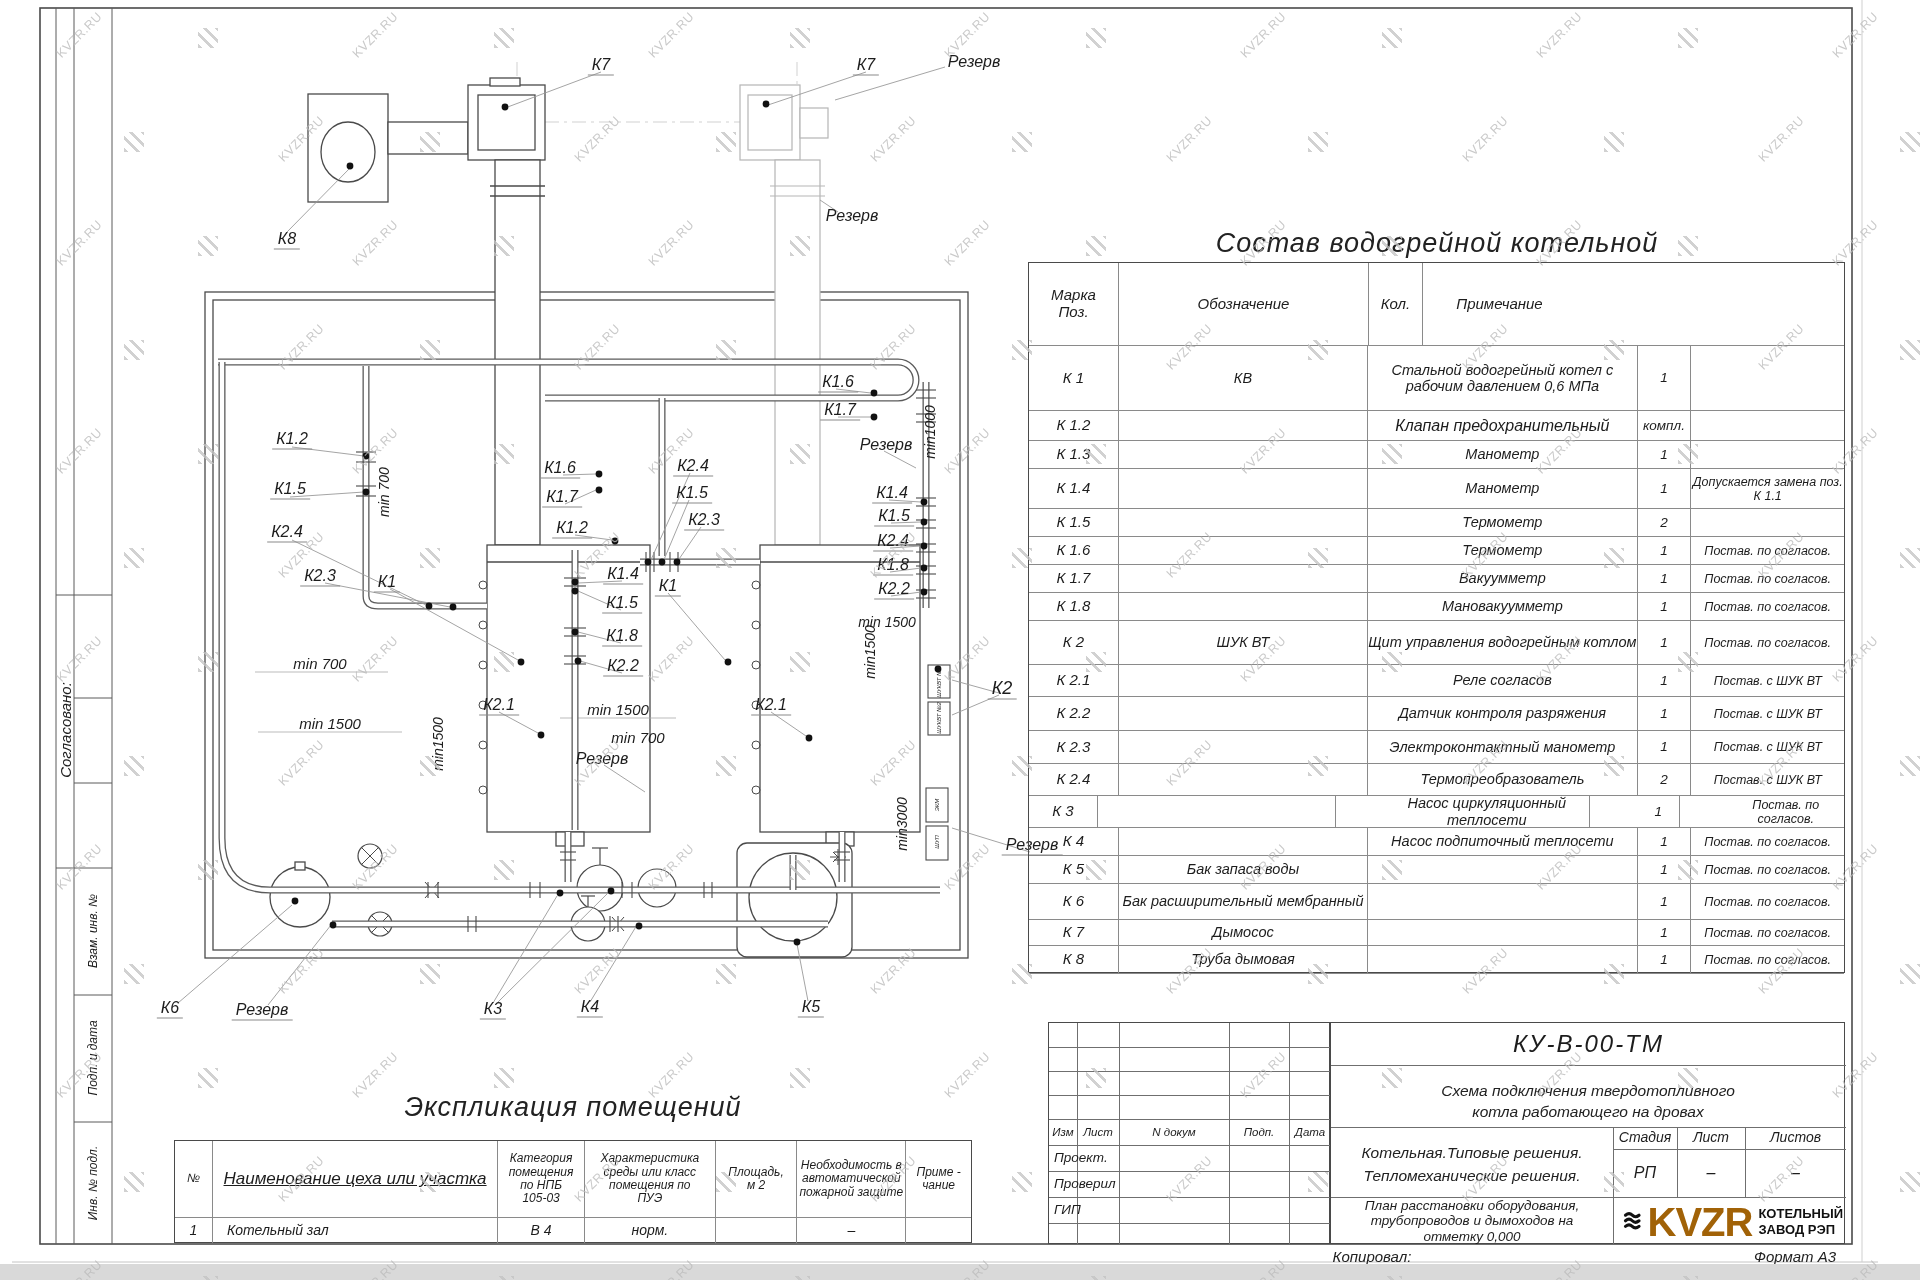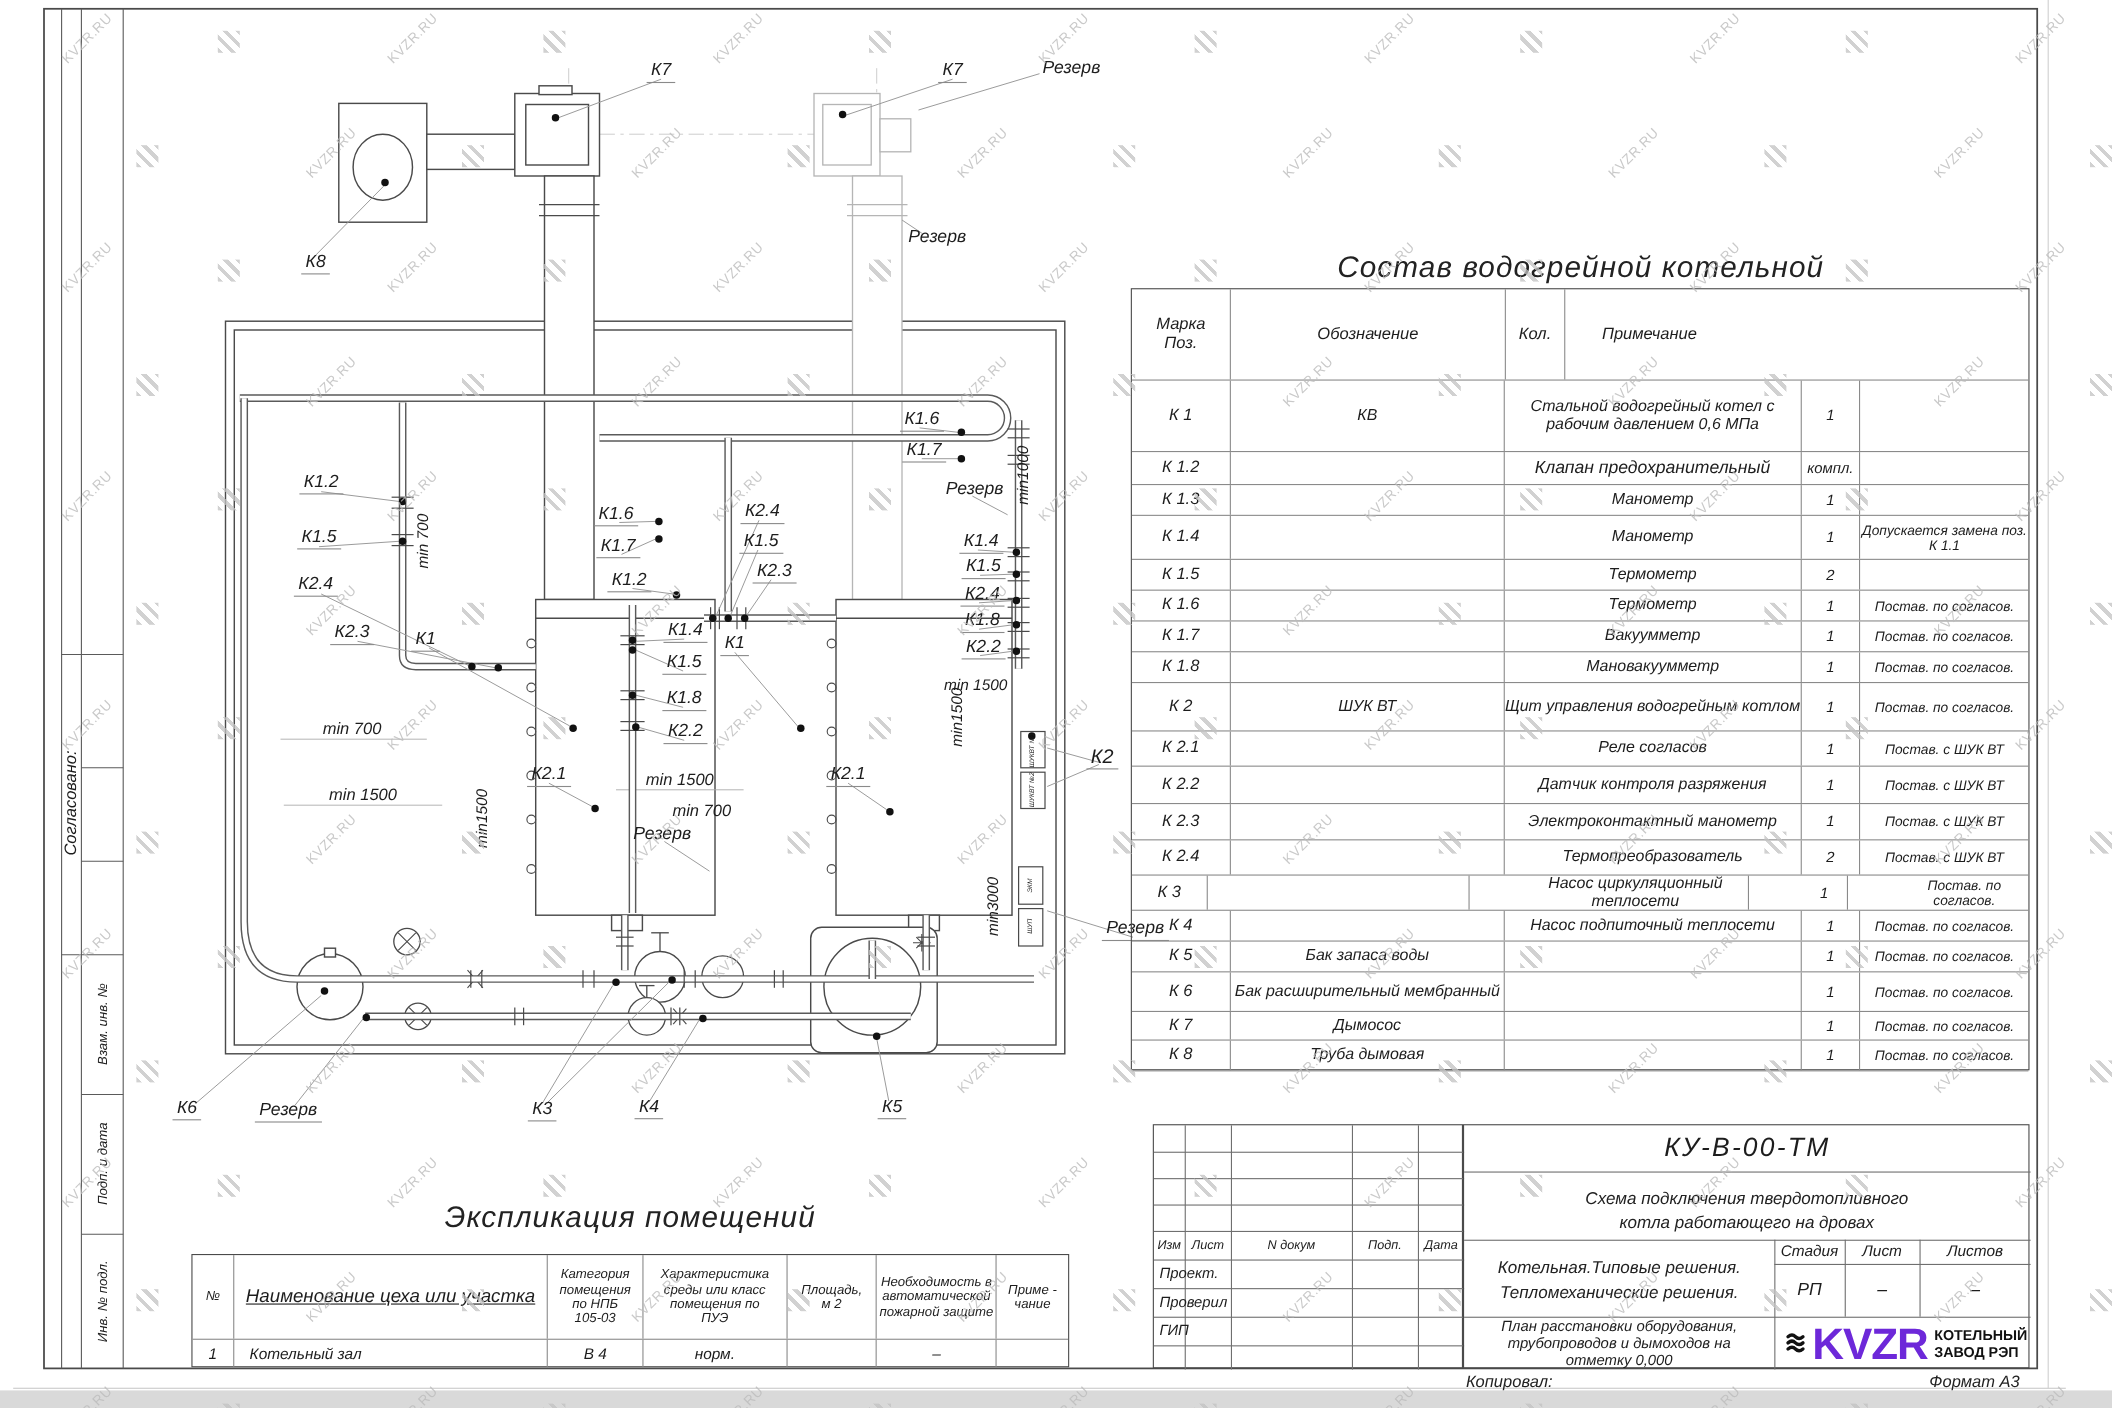--- a/index.html
+++ b/index.html
@@ -13,21 +13,21 @@
   .vtext{position:absolute;white-space:nowrap;font-style:italic;color:#1d1d1d;}
   .cell{box-sizing:border-box;display:flex;align-items:center;justify-content:center;
         text-align:center;font-style:italic;color:#1d1d1d;line-height:1.12;}
   .wm-t{position:absolute;color:#bcbcbc;font-size:12.5px;letter-spacing:.5px;
         transform:rotate(-45deg);opacity:.8;pointer-events:none;white-space:nowrap;}
   .wm-g{position:absolute;width:20px;height:20px;opacity:.75;pointer-events:none;
         background:repeating-linear-gradient(45deg,#c2c2c2 0 3.5px,transparent 3.5px 8.5px);}
   .tbox{position:absolute;box-sizing:border-box;border:1.4px solid #4a4a4a;background:transparent;}
   .line{position:absolute;background:#6f6f6f;}
   .graybar{position:absolute;left:0;bottom:0;width:1920px;height:16px;background:#d9d9d9;}
-  .logo-kvzr{font-weight:900;font-size:40px;letter-spacing:-1px;color:#6d28d9;font-style:normal;}
+  .logo-kvzr{font-weight:900;font-size:40px;letter-spacing:-1px;color:#a16207;font-style:normal;}
   .logo-co{font-weight:700;font-size:13px;line-height:1.25;color:#111;font-style:normal;}
 </style>
 </head>
 <body>
 
 <div class="sheet">
 
   <svg width="1920" height="1280" viewBox="0 0 1920 1280">
 
     <g stroke="#4a4a4a" stroke-width="1.6" fill="none">

